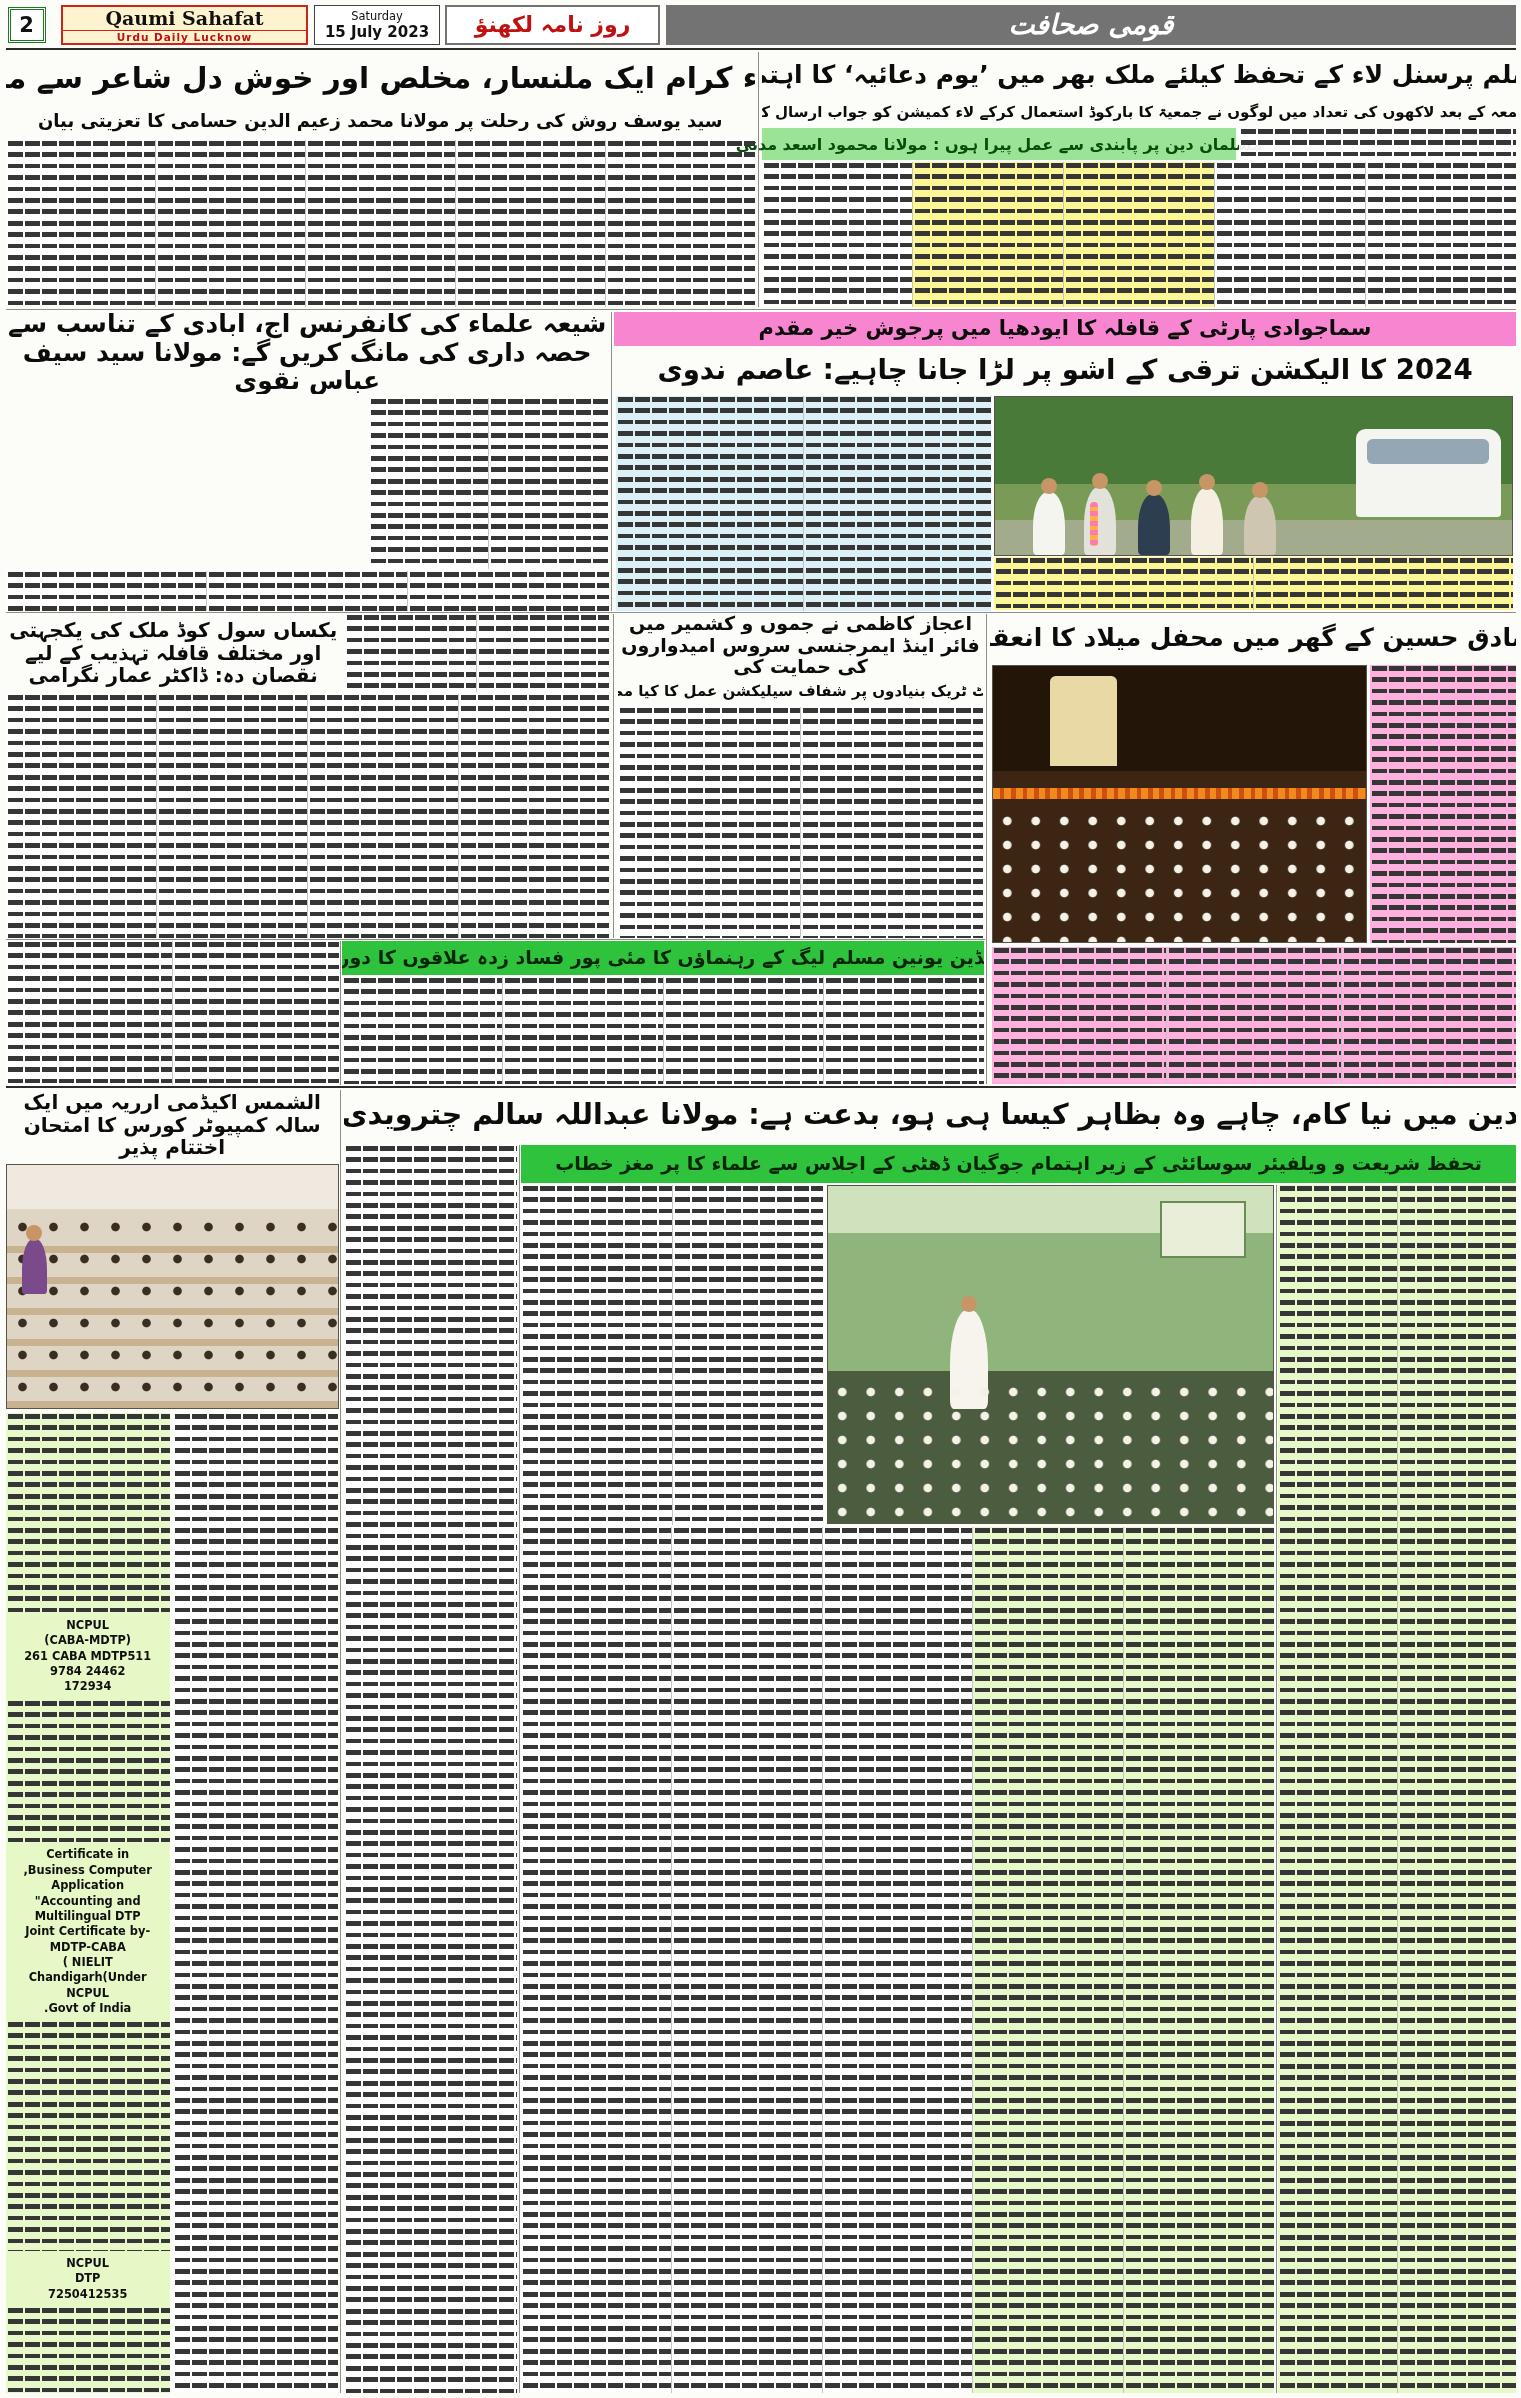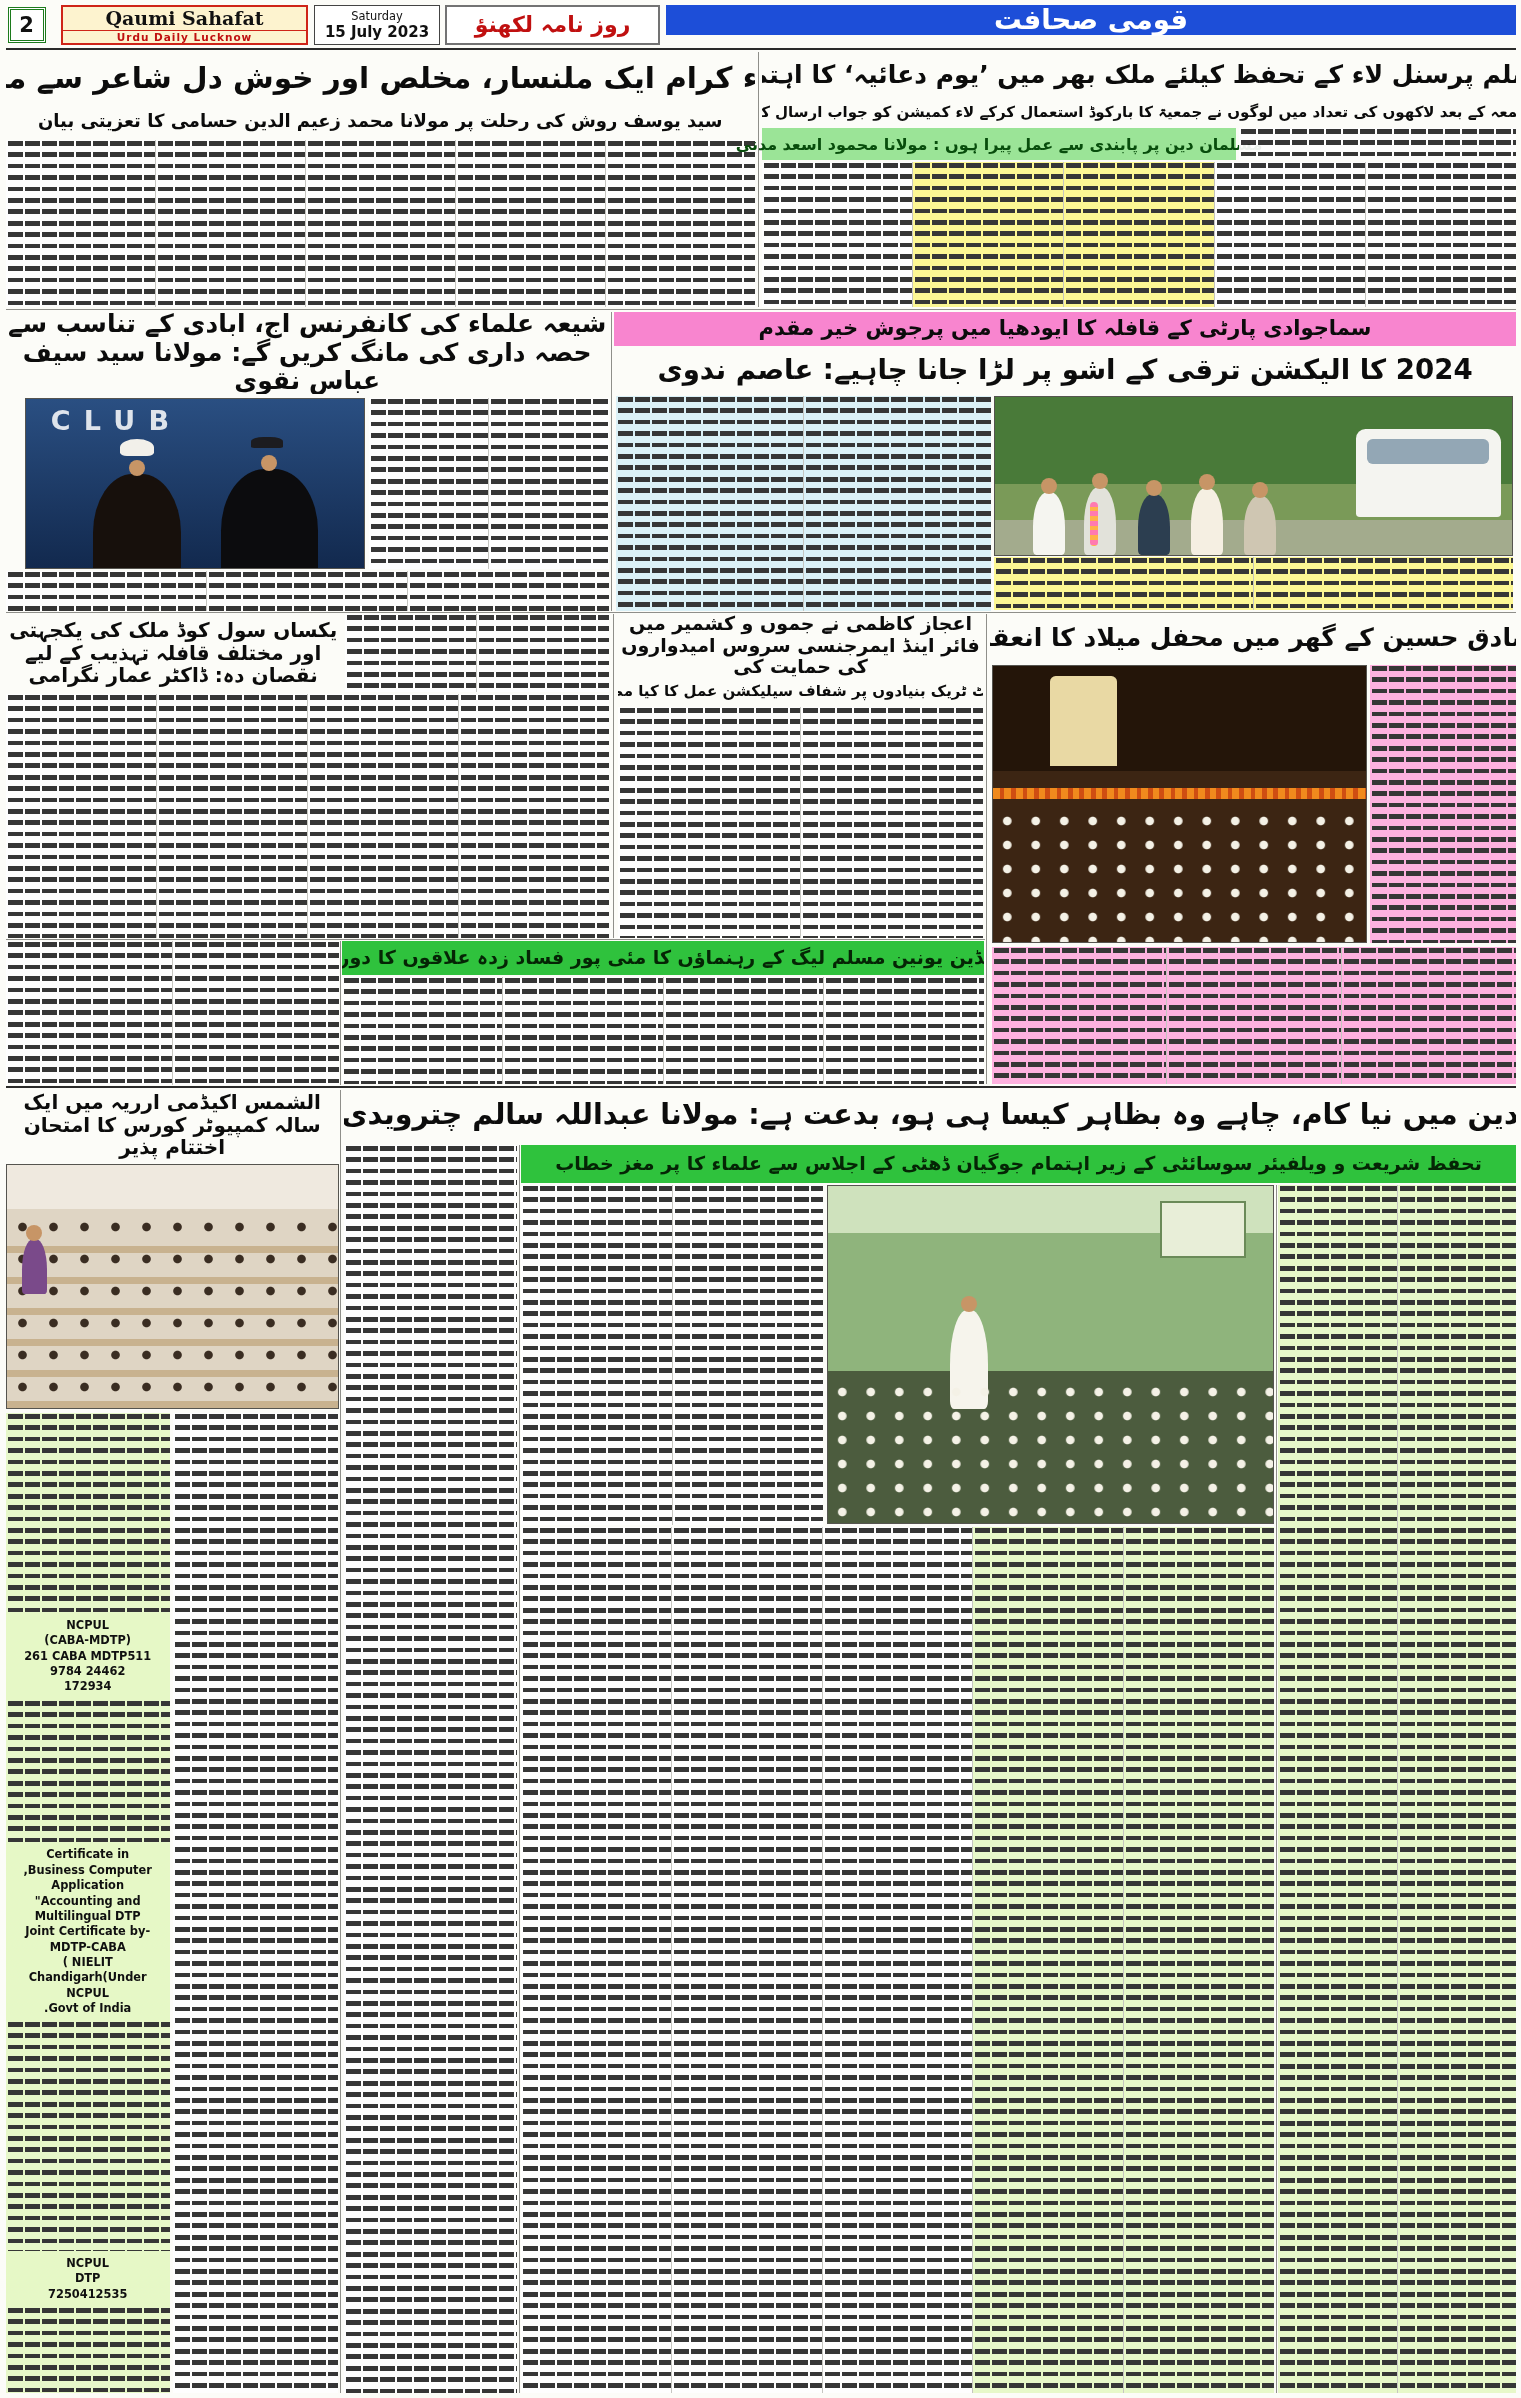--- a/index.html
+++ b/index.html
@@ -53,21 +53,21 @@
     <div class="subred">Urdu Daily Lucknow</div>
   </div>
 
   <div class="abs" style="left:314px;top:4.8px;width:126px;height:40px;border:1.9px solid #444;background:#fff;text-align:center;padding-top:2.9px;">
     <div style="font-size:11.4px;">Saturday</div>
     <div style="font-size:15px;font-weight:bold;">15  July  2023</div>
   </div>
 
   <div class="abs" style="left:445px;top:4.8px;width:215px;height:40px;border:2px solid #737373;background:#fff;display:flex;align-items:center;justify-content:center;direction:rtl;color:#c01010;font-weight:bold;font-size:22px;">روز نامہ لکھنؤ</div>
 
-  <div class="abs" style="left:666px;top:4.8px;width:850px;height:30px;background:#1d4ed8;color:#fff;display:flex;align-items:center;justify-content:center;direction:rtl;font-weight:bold;font-size:27.6px;">قومی صحافت</div>
+  <div class="abs" style="left:666px;top:4.8px;width:850px;height:40px;background:#737373;color:#fff;display:flex;align-items:center;justify-content:center;direction:rtl;font-weight:bold;font-size:27.6px;font-style:italic;">قومی صحافت</div>
 
   <div class="abs hr" style="left:5.7px;top:48px;width:1510px;height:1.9px;background:#2a2a2a;"></div>
 
   <section class="abs" style="left:5.7px;top:52px;width:749px;height:255px;">
     <div class="abs hl nowrap" style="left:0;top:0;width:749px;height:53px;font-size:29.5px;">شعراء کرام ایک ملنسار، مخلص اور خوش دل شاعر سے محروم</div>
     <div class="abs hl nowrap" style="left:0;top:53px;width:749px;height:32px;font-size:18px;">سید یوسف روش کی رحلت پر مولانا محمد زعیم الدین حسامی کا تعزیتی بیان</div>
     <div class="abs cols" style="left:0;top:88px;width:749px;height:167px;">
       <div class="col tx bg-white"></div>
       <div class="col tx bg-white"></div>
       <div class="col tx bg-white"></div>
@@ -89,27 +89,20 @@
       <div class="col tx bg-yellow"></div>
       <div class="col tx bg-white"></div>
       <div class="col tx bg-white"></div>
     </div>
   </section>
 
   <div class="abs hr" style="left:5.7px;top:309px;width:1510px;height:1px;"></div>
 
   <section class="abs" style="left:5.7px;top:312px;width:603px;height:299px;">
     <div class="abs hl" style="left:0;top:0;width:603px;height:82px;font-size:25px;">شیعہ علماء کی کانفرنس آج، آبادی کے تناسب سے حصہ داری کی مانگ کریں گے: مولانا سید سیف عباس نقوی</div>
-    <div class="abs photo" style="left:19px;top:86px;width:340px;height:171px;background:linear-gradient(180deg,#2a4f82 0%,#12294e 100%);">
-      <div class="abs" style="left:25px;top:5.7px;color:rgba(255,255,255,.85);font-weight:bold;font-size:27px;letter-spacing:13.3px;">CLUB</div>
-      <div class="person" style="left:67px;bottom:-13.3px;width:88px;height:107px;background:#17100c;"></div>
-      <div class="abs" style="left:94px;top:40px;width:34px;height:17px;border-radius:50% 50% 20% 20%;background:#f2f0ea;"></div>
-      <div class="person" style="left:195px;bottom:-13.3px;width:97px;height:112px;background:#0c0c0e;"></div>
-      <div class="abs" style="left:225px;top:38px;width:32px;height:11.4px;border-radius:40% 40% 10% 10%;background:#1c1c20;"></div>
-    </div>
     <div class="abs cols" style="left:363px;top:86px;width:240px;height:171px;">
       <div class="col tx bg-white"></div>
       <div class="col tx bg-white"></div>
     </div>
     <div class="abs cols" style="left:0;top:259px;width:603px;height:40px;">
       <div class="col tx bg-white"></div>
       <div class="col tx bg-white"></div>
       <div class="col tx bg-white"></div>
     </div>
   </section>

